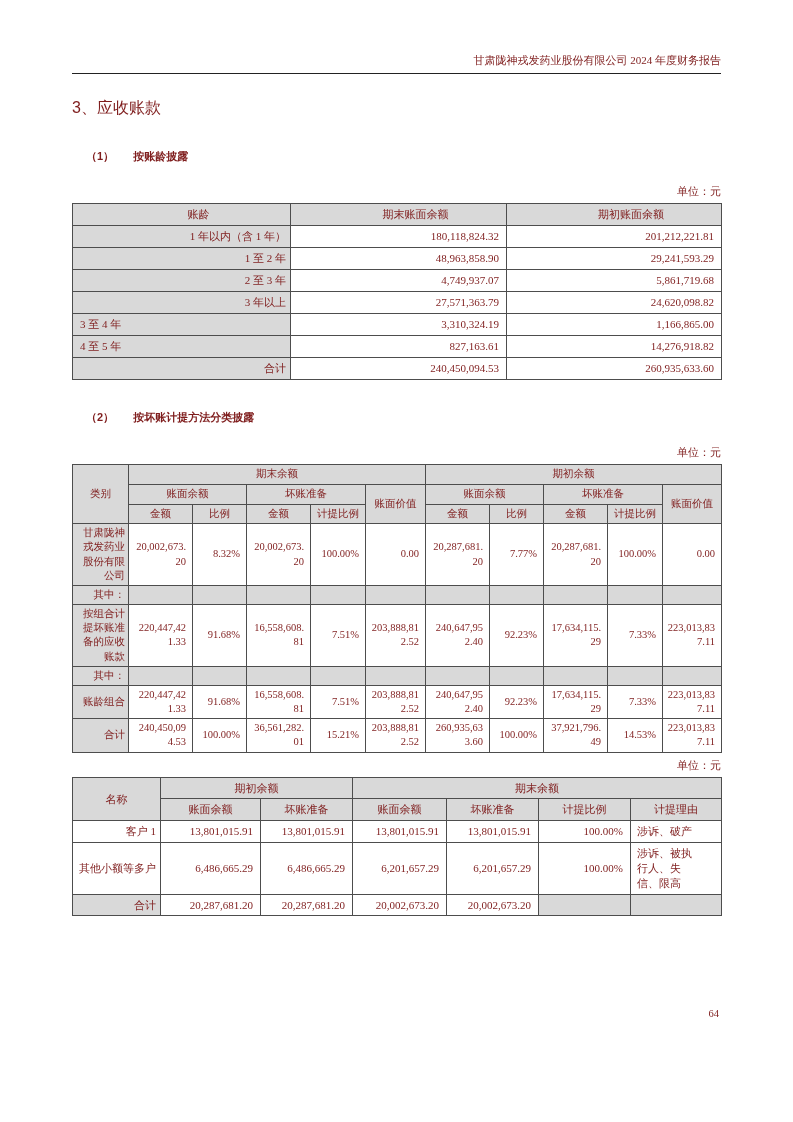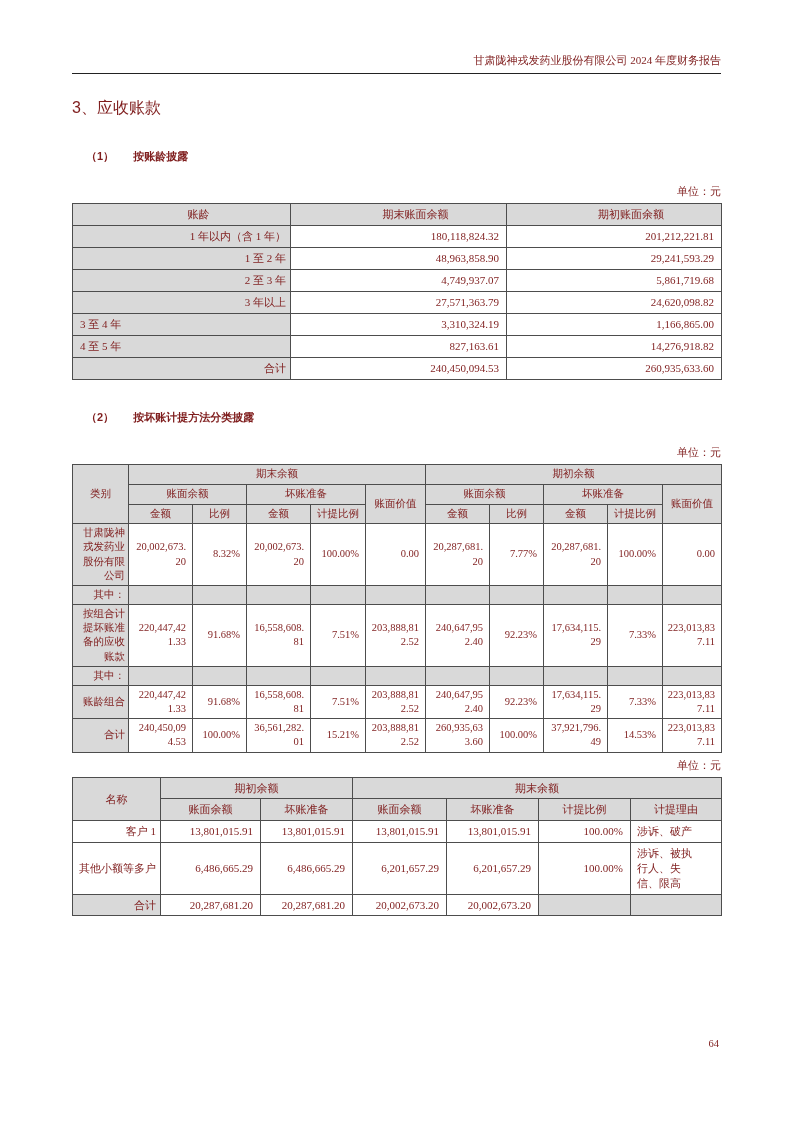--- a/index.html
+++ b/index.html
@@ -68,21 +68,21 @@
   .t2 .hc{height:20px;}
   .t3 td{padding:3px 4px;}
   .t3 .num{padding-right:7px;}
   .t3 .reason{text-align:left;padding-left:6px;padding-right:21px;}
   .note-line{
     font-size:11px;
     margin-top:3px;
   }
   .page-num{
     position:absolute;
-    top:1038px;
+    top:1008px;
     right:74px;
     font-size:10.5px;
   }
 </style>
 </head>
 <body>
 
 <div class="page">
 
   <div class="doc-header">甘肃陇神戎发药业股份有限公司 2024 年度财务报告</div>

